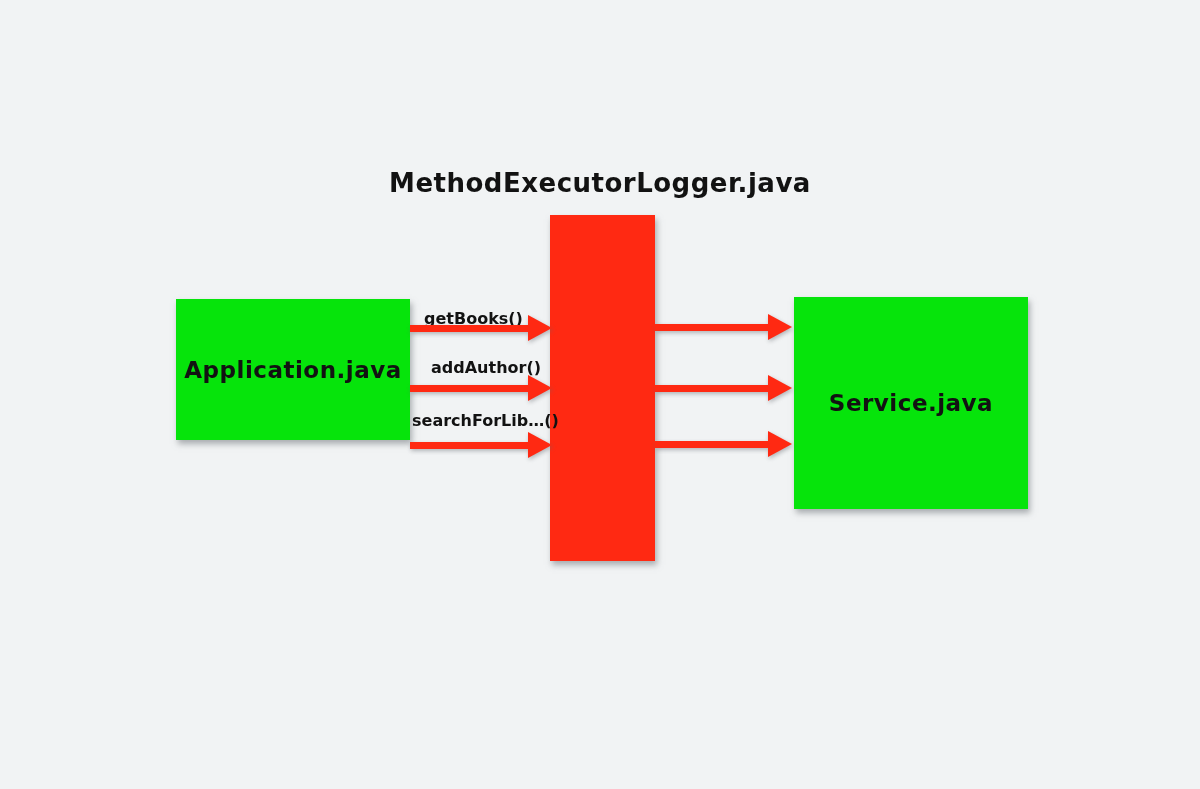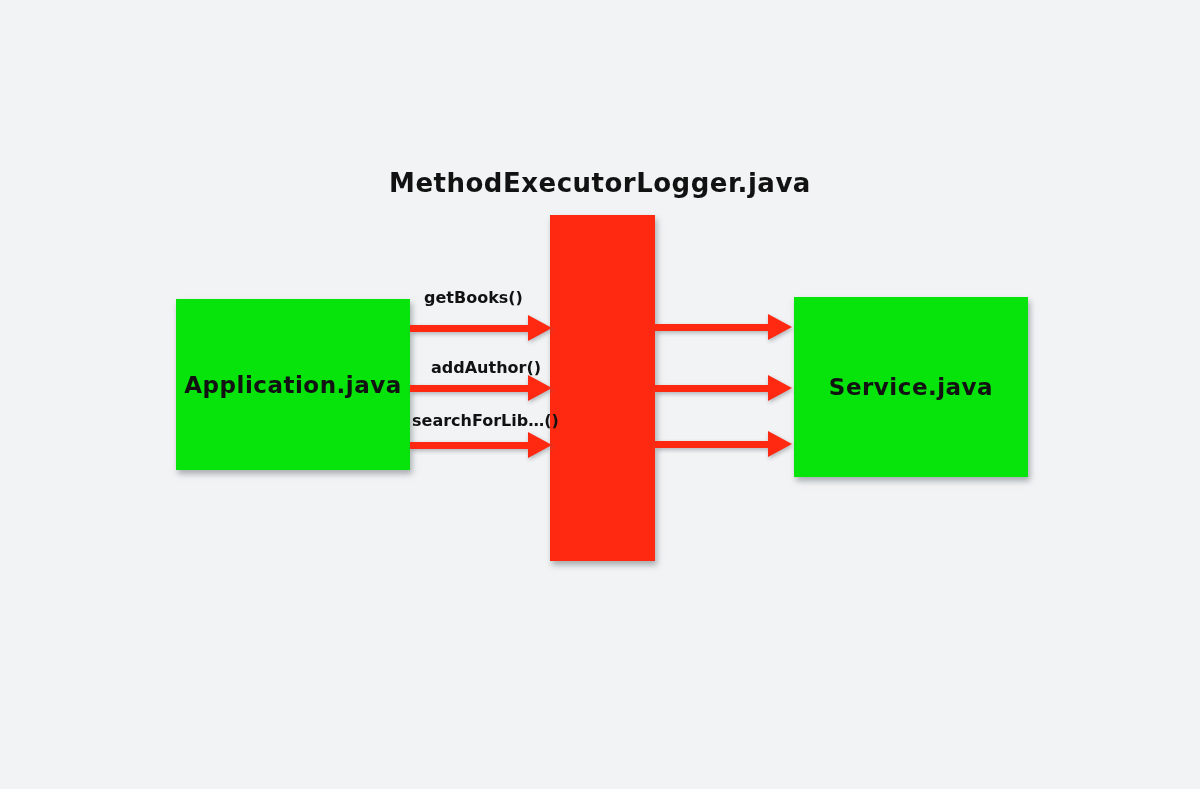--- a/index.html
+++ b/index.html
@@ -44,33 +44,33 @@
   }
   .node-label {
     font-size: 23px;
     font-weight: 600;
     letter-spacing: 0.5px;
   }
   .app-box {
     left: 176px;
     top: 299px;
     width: 234px;
-    height: 171px;
+    height: 141px;
   }
   .logger-box {
     left: 550px;
     top: 215px;
     width: 105px;
     height: 346px;
   }
   .service-box {
     left: 794px;
     top: 297px;
     width: 234px;
-    height: 180px;
+    height: 212px;
   }
   .arrow {
     position: absolute;
     height: 28px;
     filter: drop-shadow(1px 2px 2px rgba(100, 105, 110, 0.45));
   }
   .arrow .shaft {
     position: absolute;
     left: 0;
     right: 20px;
@@ -97,21 +97,21 @@
   .arrow-right { left: 655px; width: 137px; }
   .arrow-r1 { top: 313px; }
   .arrow-r2 { top: 374px; }
   .arrow-r3 { top: 430px; }
   .call-label {
     position: absolute;
     font-size: 16px;
     font-weight: 600;
     white-space: nowrap;
   }
-  .call-label-1 { left: 424px; top: 288px; }
+  .call-label-1 { left: 424px; top: 309px; }
   .call-label-2 { left: 431px; top: 358px; }
   .call-label-3 { left: 412px; top: 411px; }
 </style>
 </head>
 <body>
 
 <div class="canvas">
 
   <div class="diagram-title">MethodExecutorLogger.java</div>
 

